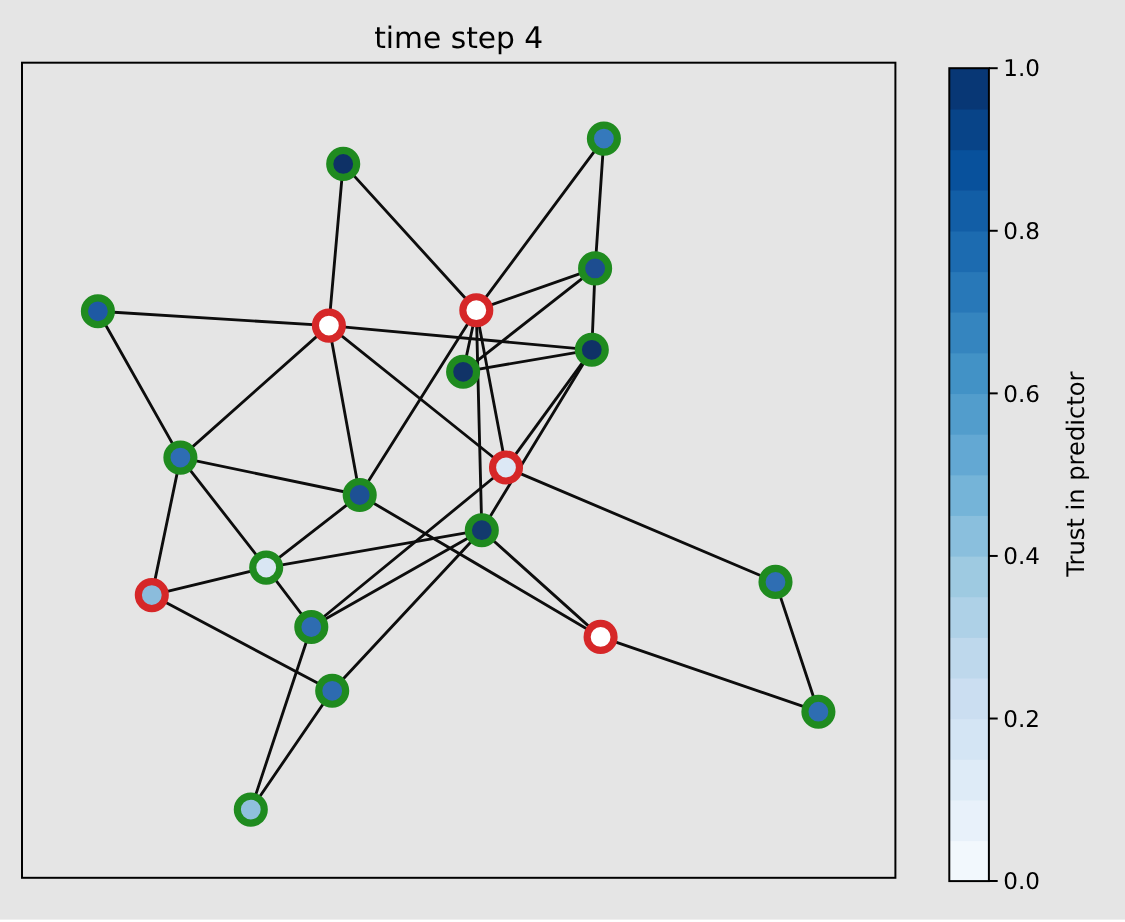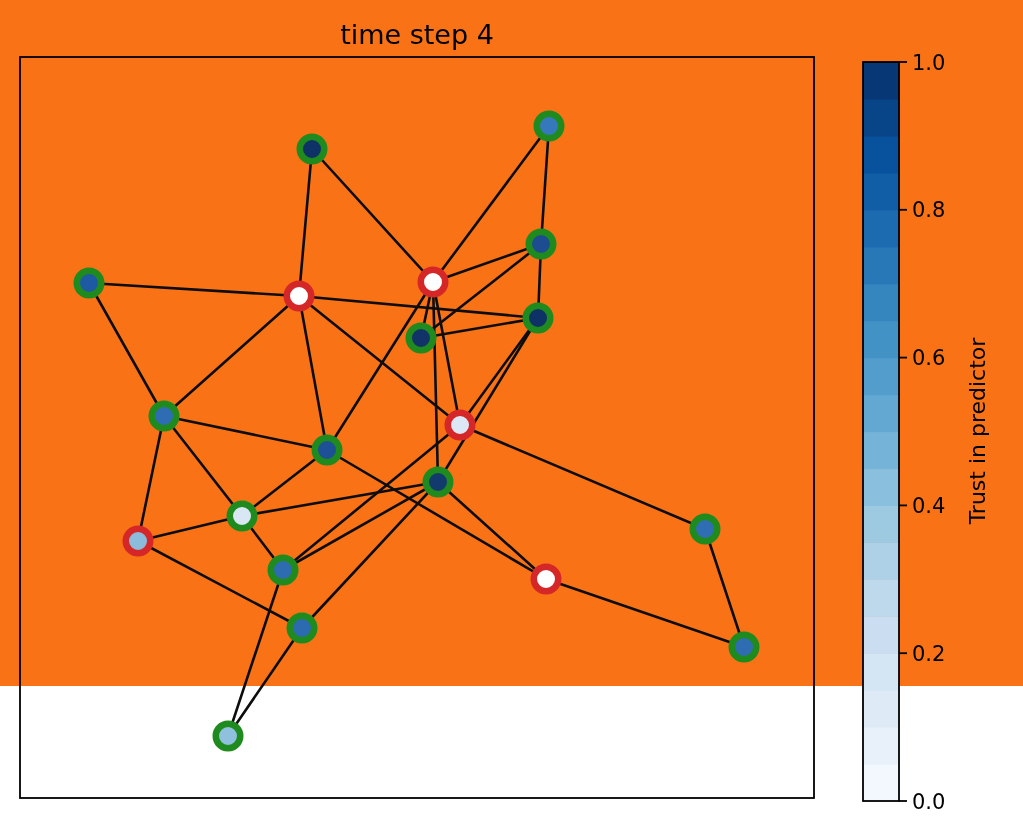--- a/index.html
+++ b/index.html
@@ -7,22 +7,22 @@
     padding: 0;
     background: #ffffff;
     width: 1023px;
     height: 838px;
     overflow: hidden;
     font-family: "DejaVu Sans", "Liberation Sans", sans-serif;
   }
   #figure {
     position: relative;
     width: 1023px;
-    height: 686px;
-    background: #f97316;
+    height: 836px;
+    background: #e5e5e5;
   }
   svg { display: block; }
   text { font-family: "DejaVu Sans", "Liberation Sans", sans-serif; }
 </style>
 </head>
 <body>
 
 <div id="figure">
   <svg id="plot-svg" width="1023" height="838" viewBox="0 0 1023 838">
 

